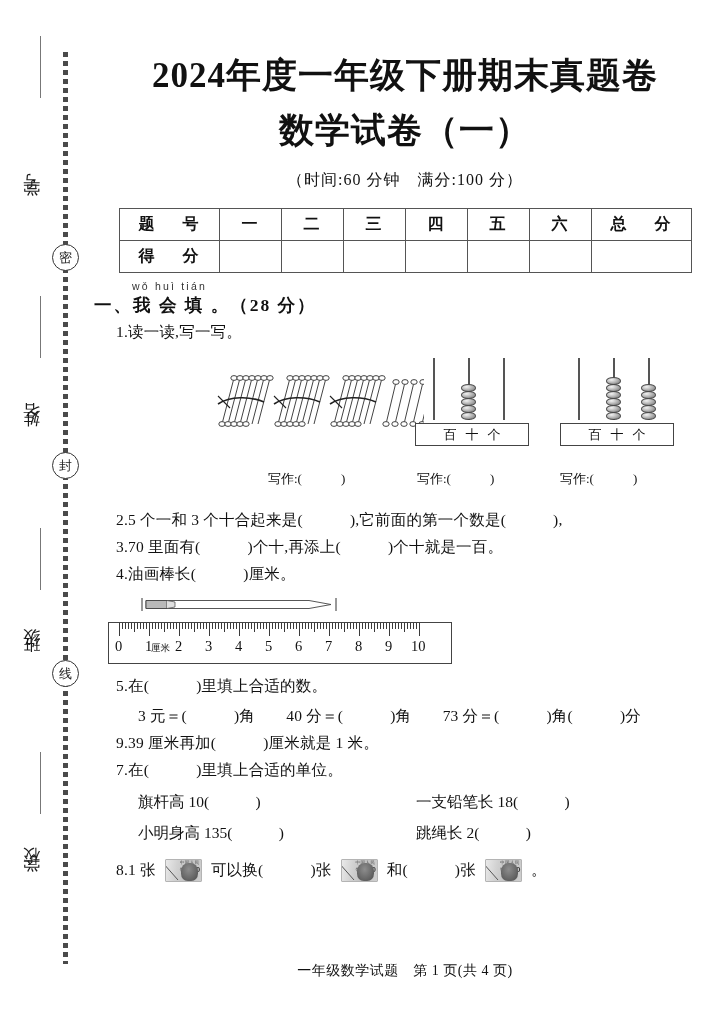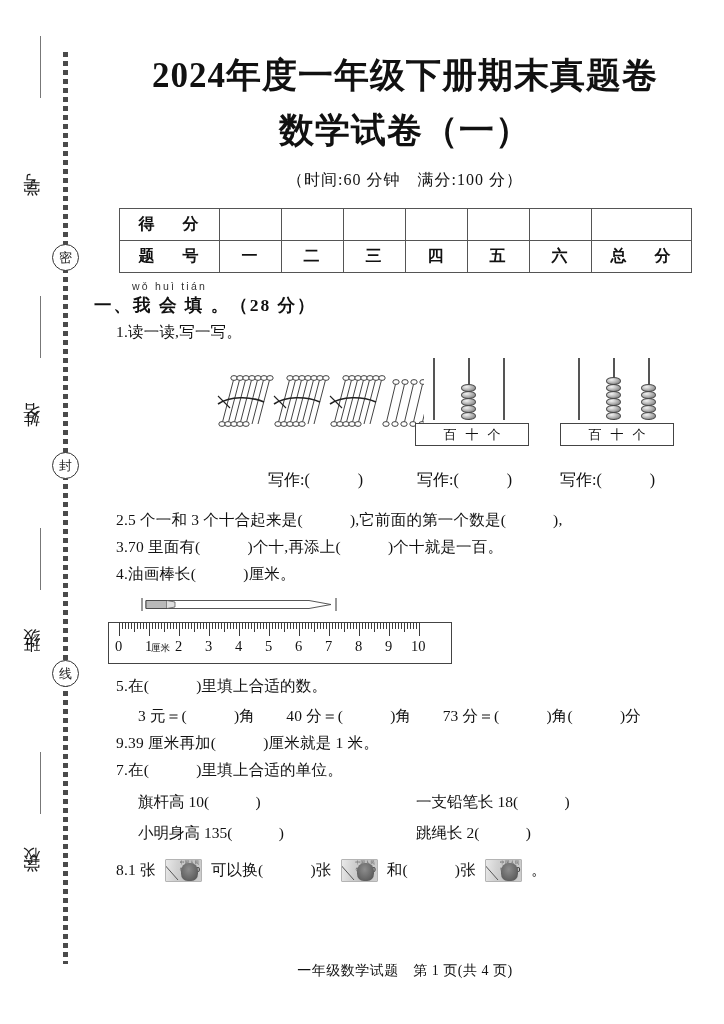--- a/index.html
+++ b/index.html
@@ -101,21 +101,21 @@
   }
 
   .q{ font-size:15.5px; margin-top:3px; padding-left:30px; line-height:1.55; letter-spacing:0.2px;}
   .q.sub{ padding-left:52px; margin-top:6px; }
 
   
   .fig-row{ position:relative; height:118px; margin-top:8px; }
 
   .bundle{ position:absolute; }
   .labels-row{ position:relative; height:22px; }
-  .wz{ position:absolute; font-size:16px; }
+  .wz{ position:absolute; font-size:13px; }
 
   
   .abacus{ position:absolute; }
   .ab-frame{
     position:absolute; left:0; bottom:0;
     border:1.2px solid #444; background:#fff;
     height:23px;
     font-size:13px; line-height:21px;
     text-align:center;
     letter-spacing:9px; padding-left:9px;
@@ -215,38 +215,38 @@
   <h1 class="title">
     <span class="l1">2024年度一年级下册期末真题卷</span>
     <span class="l2">数学试卷（一）</span>
   </h1>
 
   <div class="subtitle">（时间:60 分钟　满分:100 分）</div>
 
   <table class="score">
     <tbody>
         <tr>
+      <td class="first">题　号</td>
+      <td class="num">一</td>
+      <td class="num">二</td>
+      <td class="num">三</td>
+      <td class="num">四</td>
+      <td class="num">五</td>
+      <td class="num">六</td>
+      <td class="total">总　分</td>
+    </tr>
+    <tr>
       <td class="first">得　分</td>
       <td class="num"></td>
       <td class="num"></td>
       <td class="num"></td>
       <td class="num"></td>
       <td class="num"></td>
       <td class="num"></td>
       <td class="total"></td>
-    </tr>
-    <tr>
-      <td class="first">题　号</td>
-      <td class="num">一</td>
-      <td class="num">二</td>
-      <td class="num">三</td>
-      <td class="num">四</td>
-      <td class="num">五</td>
-      <td class="num">六</td>
-      <td class="total">总　分</td>
     </tr>
   </tbody>
     </table>
 
   <div class="sec-wrap">
     <div class="pinyin">wǒ huì tián</div>
     <div class="sec-title">一、我 会 填 。（28 分）</div>
   </div>
 
   <div class="q">1.读一读,写一写。</div>

